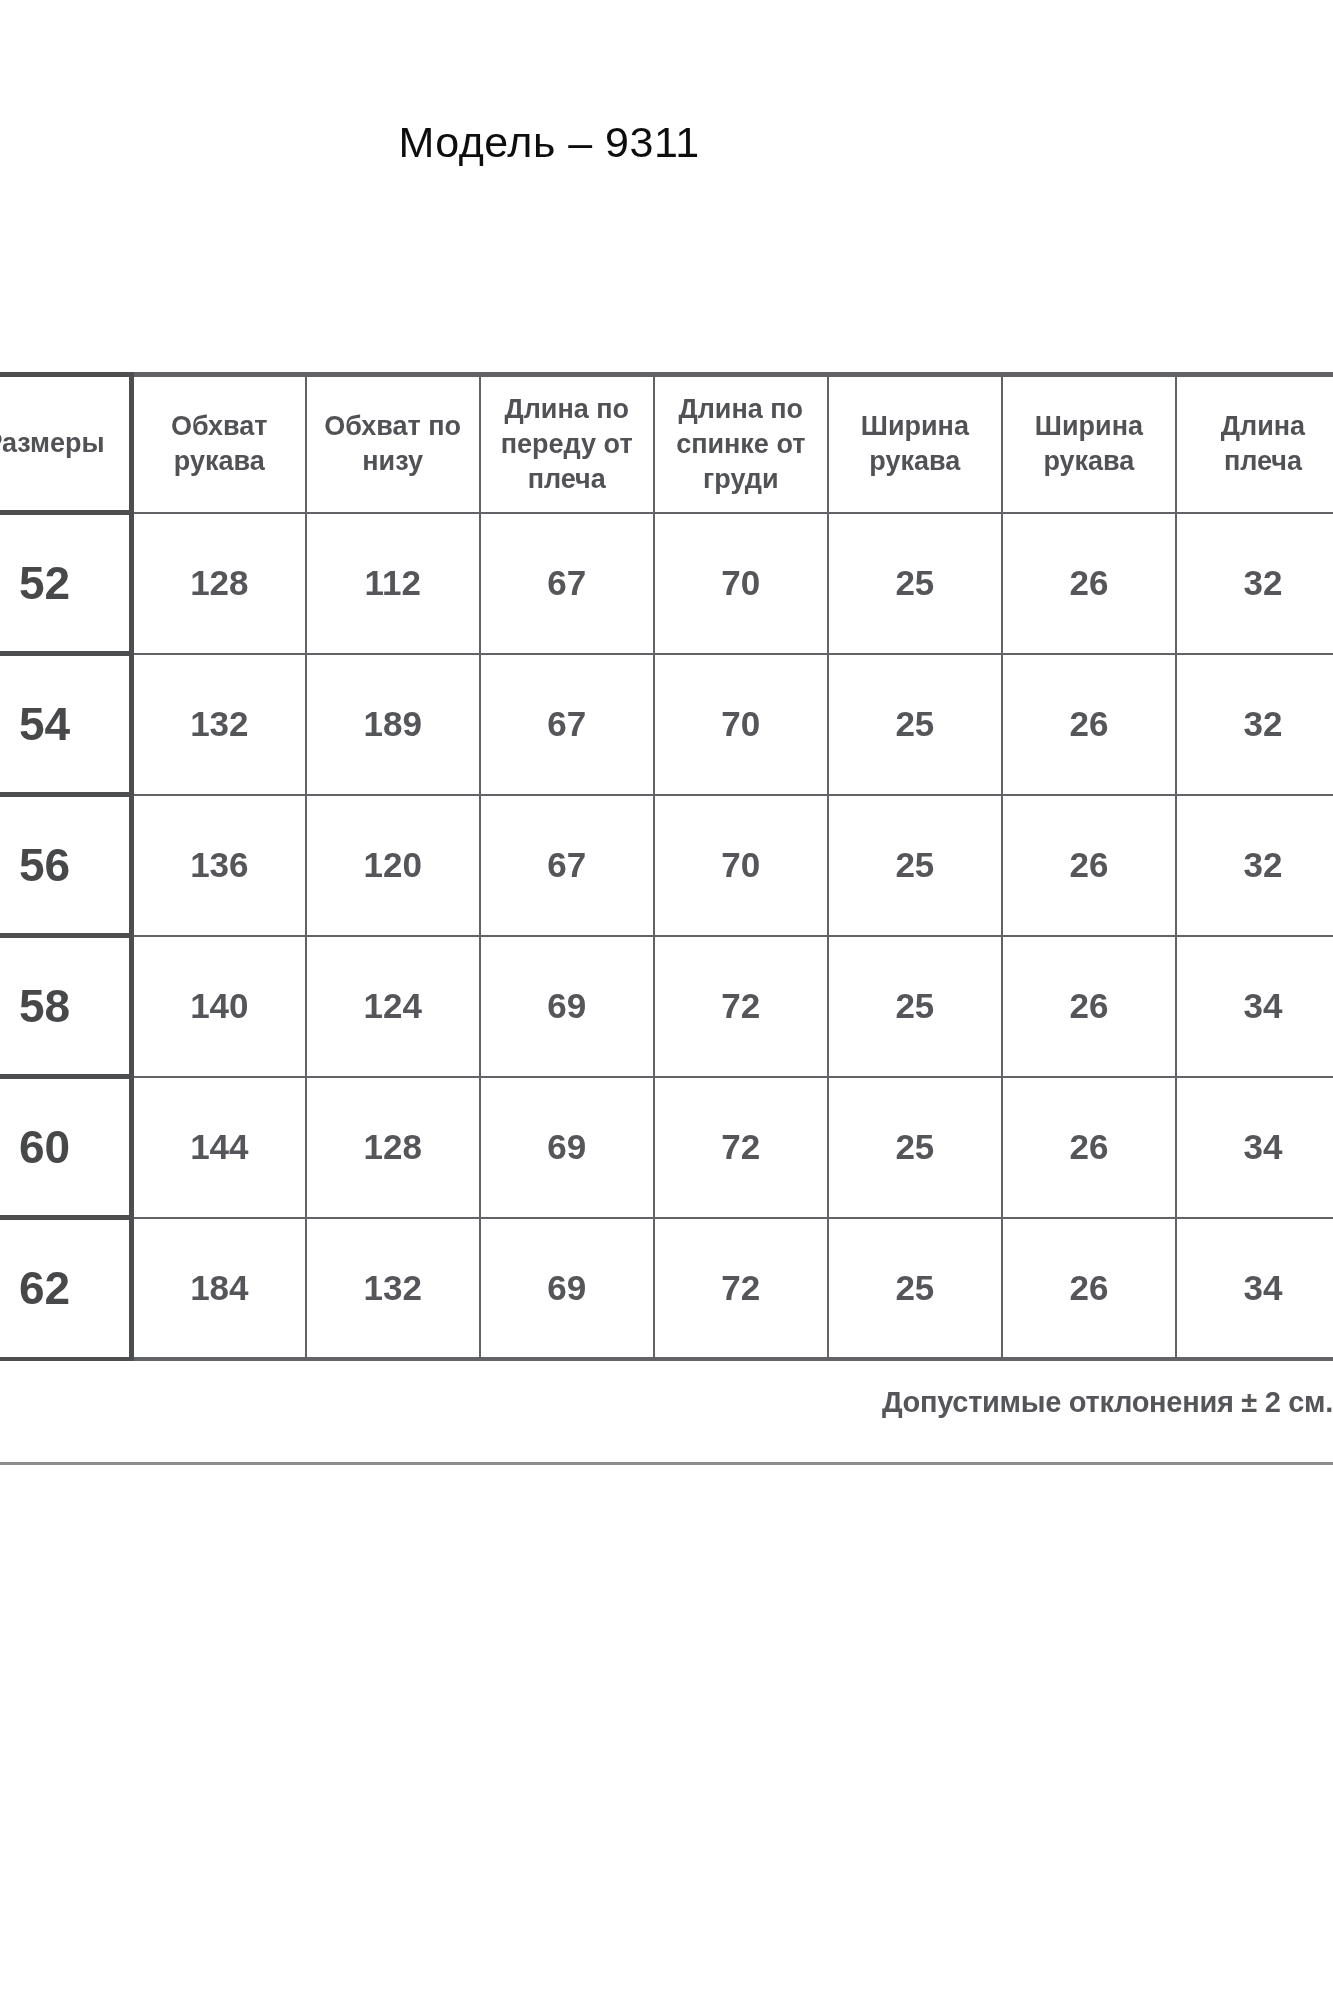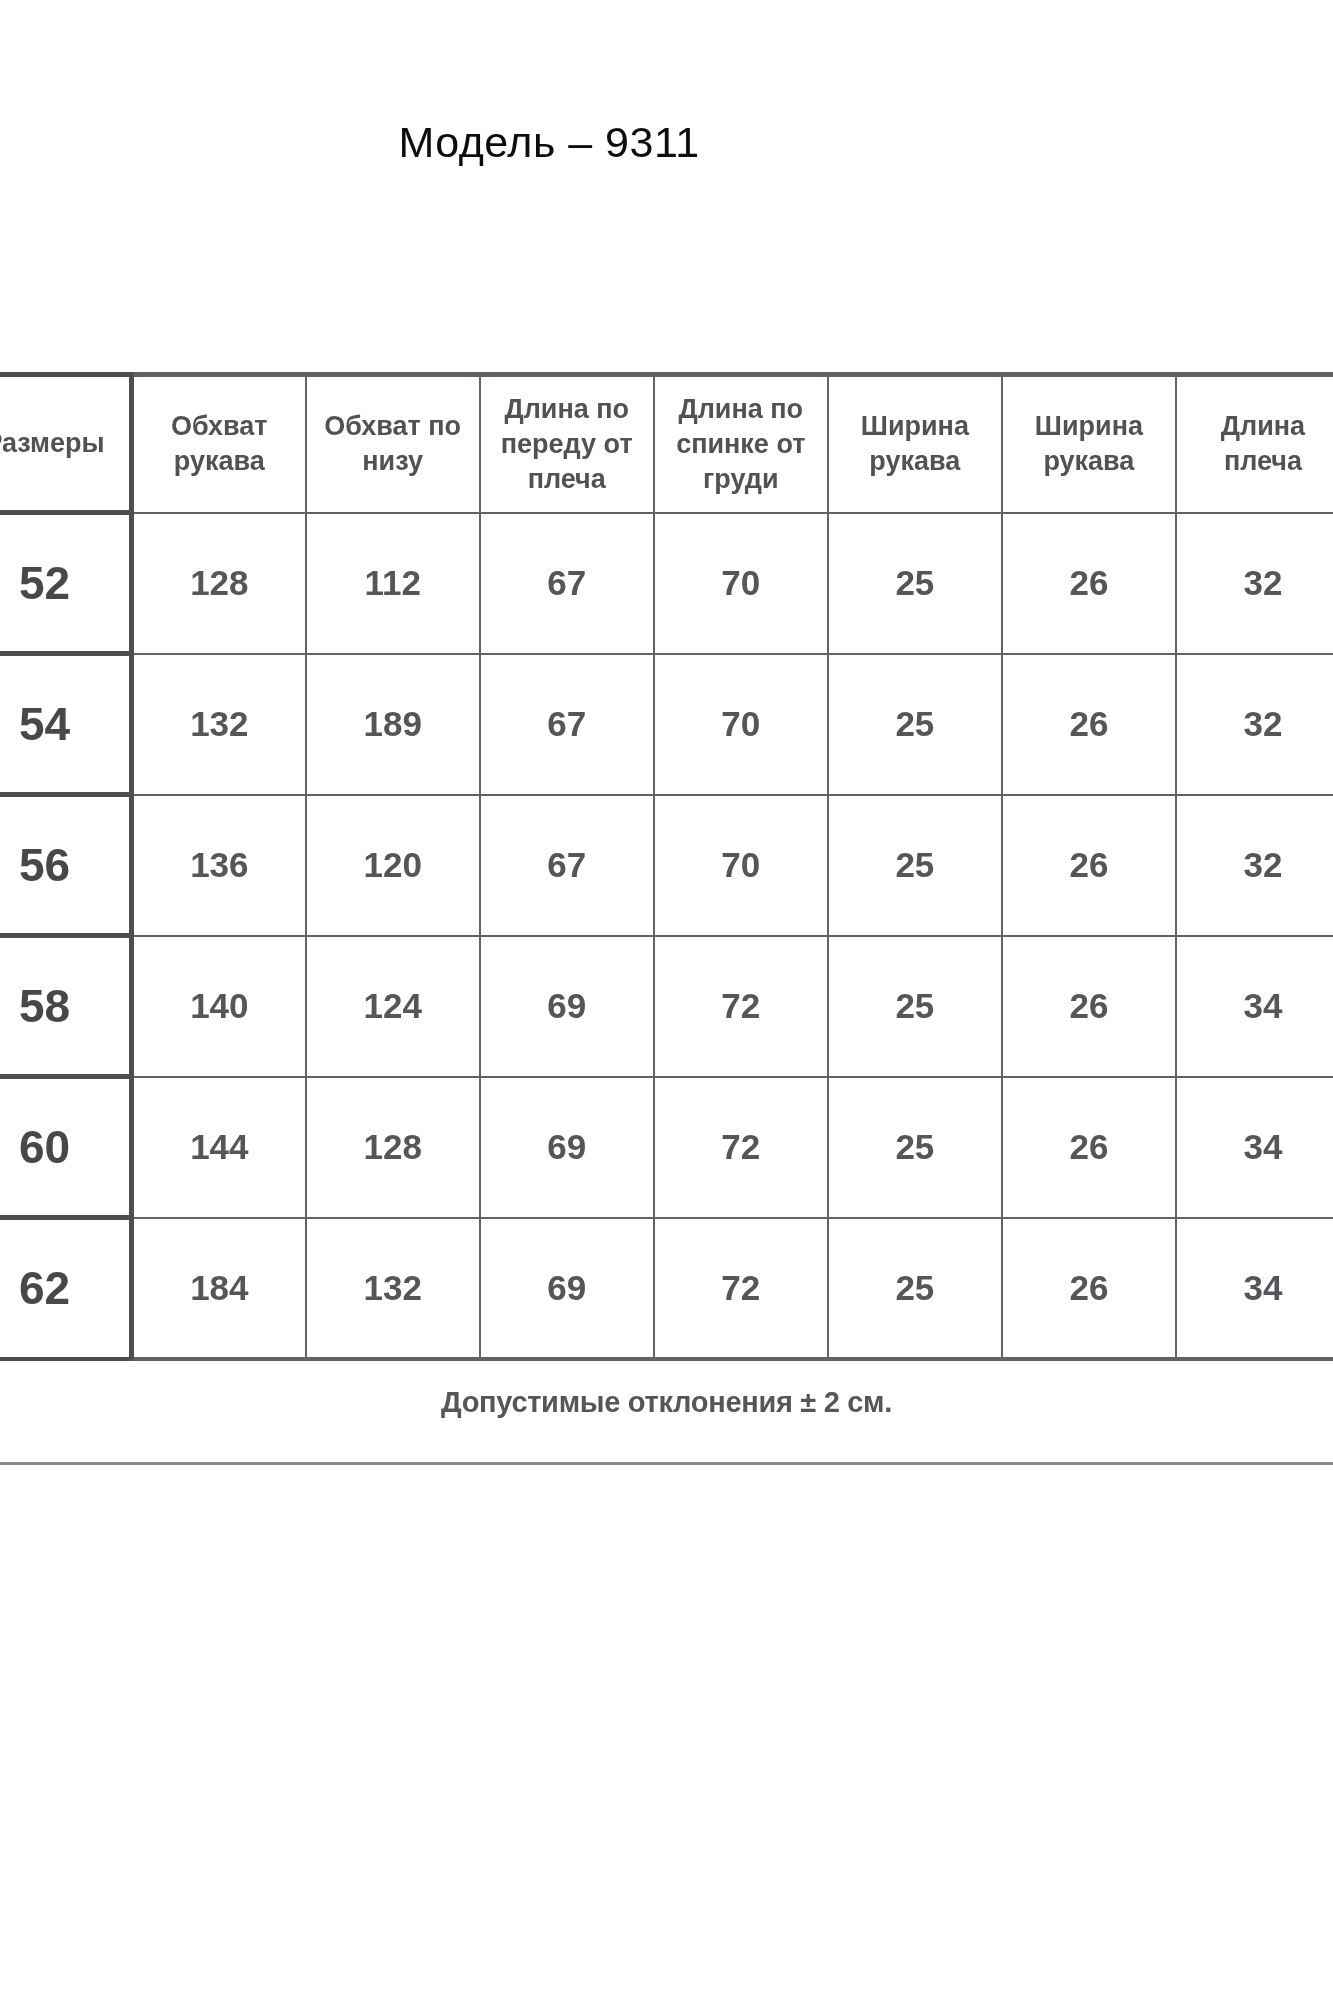--- a/index.html
+++ b/index.html
@@ -61,21 +61,21 @@
     font-size:46px;
     color:var(--text-dark);
   }
   .size-table tbody tr:last-child th,
   .size-table tbody tr:last-child td{
     border-bottom-width:4px;
   }
   .footnote{
     position:absolute;
     top:1386px; left:0; width:1333px;
-    text-align:center;
+    text-align:right;
     font-size:29px;
     font-weight:700;
     color:var(--text-gray);
     letter-spacing:-0.3px;
   }
   .divider{
     position:absolute;
     top:1462px; left:0; width:1333px;
     height:3px;
     background:var(--divider-gray);

